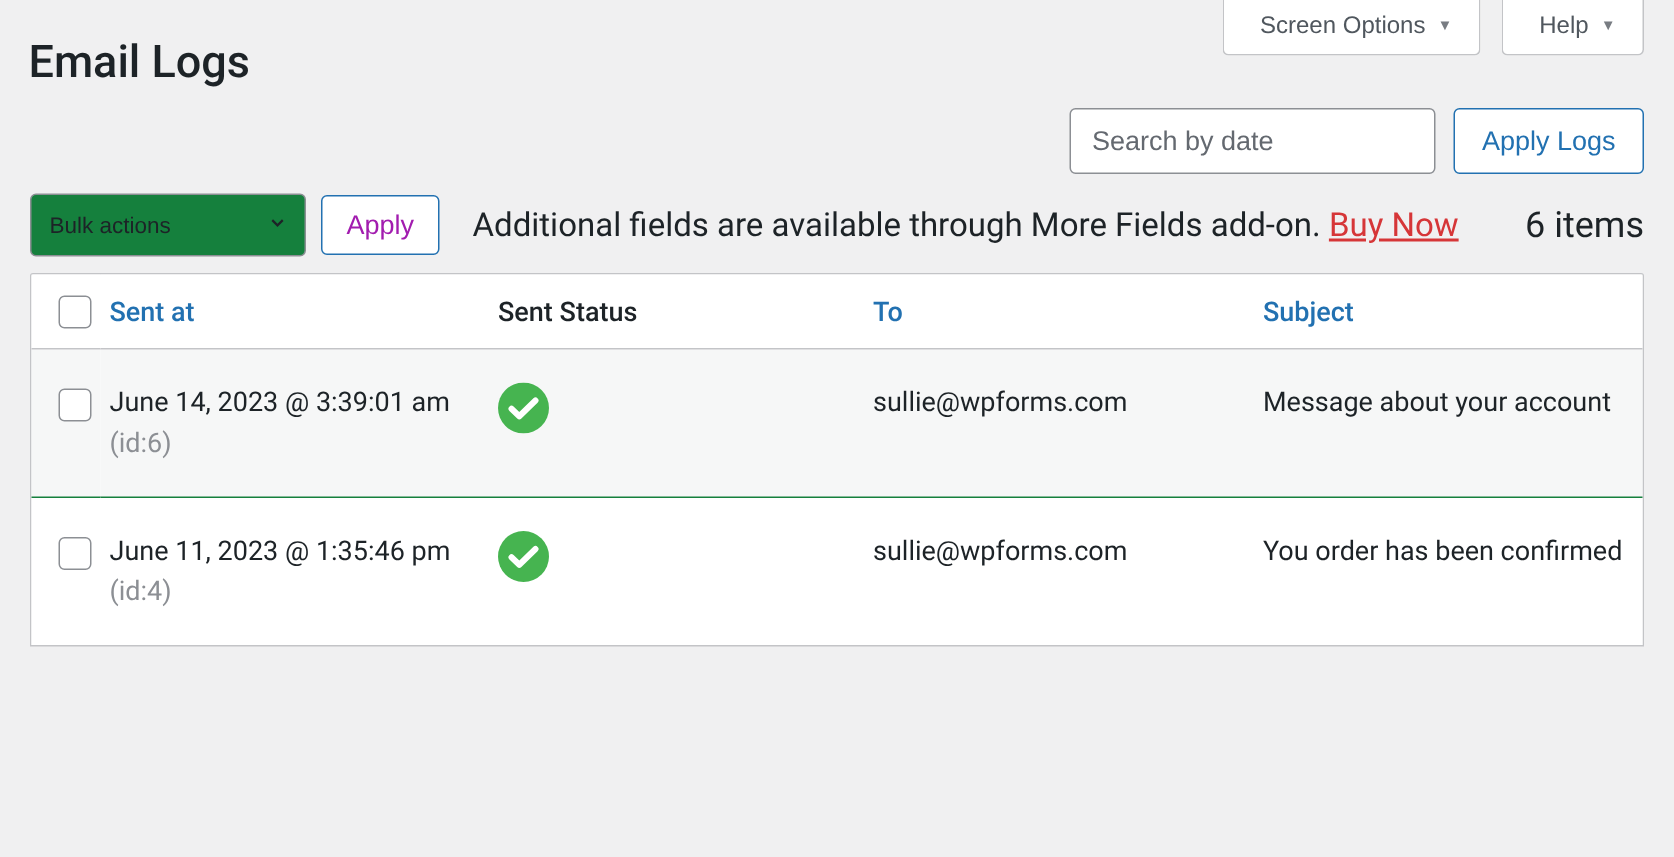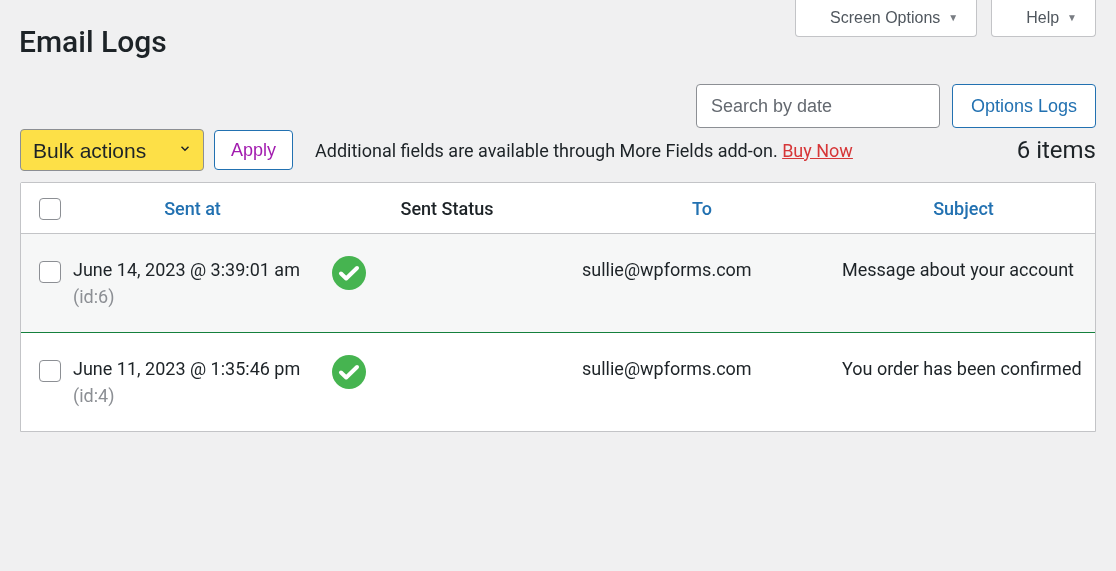--- a/index.html
+++ b/index.html
@@ -23,21 +23,21 @@
     position: absolute;
     top: 0; right: 20px;
     display: flex;
     gap: 14px;
   }
   .top-btn {
     background: #fff;
     border: 1px solid #c3c4c7;
     border-top: none;
     border-radius: 0 0 4px 4px;
-    padding: 10px 18px 10px 34px;
+    padding: 10px 18px 10px 24px;
     font-size: 16px;
     color: #50575e;
     display: flex;
     align-items: center;
     gap: 8px;
     cursor: pointer;
     line-height: 1;
   }
   .top-btn .chev {
     font-size: 10px;
@@ -52,21 +52,21 @@
     font-size: 30px;
     font-weight: 500;
     color: #1d2327;
     margin: 0;
     line-height: 1.3;
   }
 
   
   .search-row {
     position: absolute;
-    top: 84px;
+    top: 72px;
     right: 20px;
     display: flex;
     gap: 12px;
     align-items: stretch;
   }
   .search-input {
     border: 1px solid #8c8f94;
     border-radius: 4px;
     background: #fff;
     font-size: 18px;
@@ -94,22 +94,22 @@
     left: 20px;
     top: 129px;
     right: 20px;
     display: flex;
     align-items: center;
     gap: 10px;
   }
   .bulk-select {
     border: 1px solid #8c8f94;
     border-radius: 4px;
-    background: #fde047;
-    font-size: 21px;
+    background: #15803d;
+    font-size: 15px;
     padding: 0 40px 0 12px;
     height: 42px;
     color: #1d2327;
     appearance: none;
     cursor: pointer;
     min-width: 184px;
     position: relative;
   }
   .select-wrap {
     position: relative;
@@ -128,21 +128,21 @@
     border: 1px solid #2271b1;
     color: #a21caf;
     background: #fff;
     border-radius: 4px;
     font-size: 18px;
     padding: 0 16px;
     height: 40px;
     cursor: pointer;
   }
   .notice-text {
-    font-size: 18px;
+    font-size: 22px;
     color: #1d2327;
     margin-left: 12px;
     flex: 1;
     white-space: nowrap;
   }
   .notice-text a {
     color: #d63638;
     text-decoration: underline;
     cursor: pointer;
   }
@@ -160,21 +160,21 @@
     top: 182px;
     border: 1px solid #c3c4c7;
     background: #fff;
     border-radius: 2px 2px 0 0;
   }
   table {
     width: 100%;
     border-collapse: collapse;
   }
   thead th {
-    text-align: center;
+    text-align: left;
     font-weight: 500;
     font-size: 18px;
     padding: 14px 10px 13px 10px;
     border-bottom: 1px solid #c3c4c7;
     background: #fff;
   }
   thead th.sortable { color: #2271b1; cursor: pointer; }
   thead th.plain { color: #1d2327; }
   thead th.cb, tbody td.cb {
     width: 46px;
@@ -236,21 +236,21 @@
     <button class="top-btn">
       <span>Help</span>
       <span class="chev">▼</span>
     </button>
   </div>
 
   <h1 class="page-title">Email Logs</h1>
 
   <div class="search-row">
     <input class="search-input" type="text" placeholder="Search by date" style="">
-    <button class="search-btn">Options Logs</button>
+    <button class="search-btn">Apply Logs</button>
   </div>
 
   <div class="controls-row">
     <span class="select-wrap">
       <select class="bulk-select">
         <option>Bulk actions</option>
       </select>
       <span class="sel-chev">
         <svg width="14" height="14" viewBox="0 0 24 24" fill="none" stroke="#1d2327" stroke-width="2.5">
             <polyline points="6 9 12 15 18 9"></polyline>

